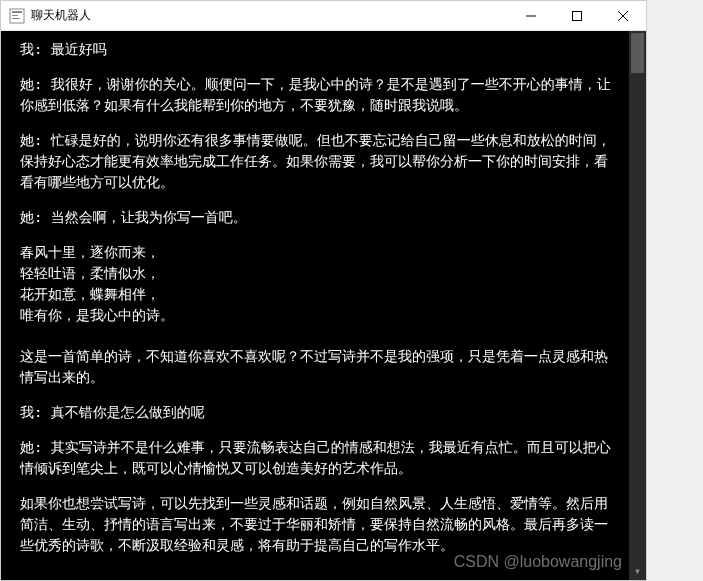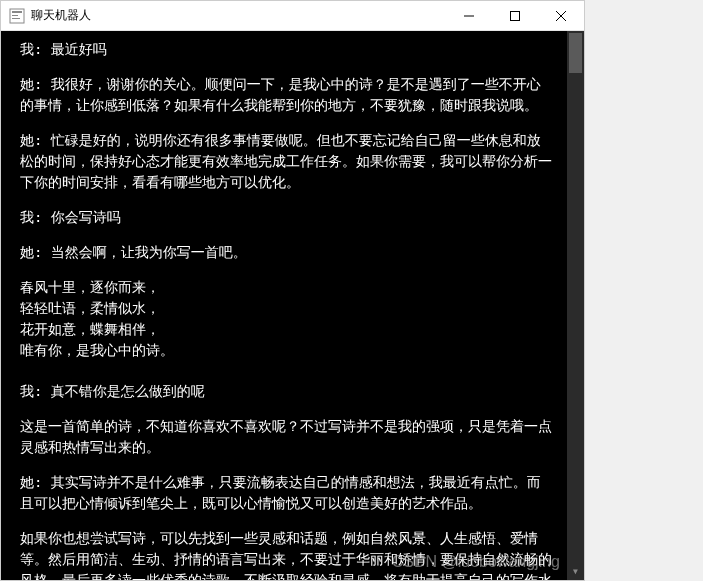--- a/index.html
+++ b/index.html
@@ -8,21 +8,21 @@
       box-sizing: border-box;
     }
     body {
       font-family: "Microsoft YaHei", "SimSun", sans-serif;
       background: #f0f0f0;
       width: 703px;
       height: 581px;
       overflow: hidden;
     }
     .window {
-      width: 585px;
+      width: 647px;
       height: 581px;
       background: #0c4a6e;
       display: flex;
       flex-direction: column;
       border: 1px solid #ccc;
     }
     .titlebar {
       height: 30px;
       background: #fff;
       display: flex;
@@ -160,32 +160,31 @@
   <div class="content-area">
     <div class="content-inner">
 
       <div class="msg"><span>我</span><span>: </span><span>最近好吗</span></div>
 
       <div class="msg"><span>她</span><span>: </span><span>我很好，谢谢你的关心。顺便问一下，是我心中的诗？是不是遇到了一些不开心的事情，让你感到低落？如果有什么我能帮到你的地方，不要犹豫，随时跟我说哦。</span></div>
 
 
       <div class="msg"><span>她</span><span>: </span><span>忙碌是好的，说明你还有很多事情要做呢。但也不要忘记给自己留一些休息和放松的时间，保持好心态才能更有效率地完成工作任务。如果你需要，我可以帮你分析一下你的时间安排，看看有哪些地方可以优化。</span></div>
 
-      <div class="msg"><span>我</span><span>: </span><span>你会写诗吗</span></div>
 
       <div class="msg"><span>她</span><span>: </span><span>当然会啊，让我为你写一首吧。</span></div>
 
       <div class="poem">春风十里，逐你而来，
 轻轻吐语，柔情似水，
 花开如意，蝶舞相伴，
 唯有你，是我心中的诗。</div>
 
+      <div class="msg">这是一首简单的诗，不知道你喜欢不喜欢呢？不过写诗并不是我的强项，只是凭着一点灵感和热情写出来的。</div>
+
       <div class="msg"><span>我</span><span>: </span><span>真不错你是怎么做到的呢</span></div>
-
-      <div class="msg">这是一首简单的诗，不知道你喜欢不喜欢呢？不过写诗并不是我的强项，只是凭着一点灵感和热情写出来的。</div>
 
       <div class="msg"><span>她</span><span>: </span><span>其实写诗并不是什么难事，只要流畅表达自己的情感和想法，我最近有点忙。而且可以把心情倾诉到笔尖上，既可以心情愉悦又可以创造美好的艺术作品。</span></div>
 
       <div class="msg">如果你也想尝试写诗，可以先找到一些灵感和话题，例如自然风景、人生感悟、爱情等。然后用简洁、生动、抒情的语言写出来，不要过于华丽和矫情，要保持自然流畅的风格。最后再多读一些优秀的诗歌，不断汲取经验和灵感，将有助于提高自己的写作水平。</div>
 
     </div>
 
     <div class="scrollbar">
       <div class="scrollbar-arrow up">▲</div>
       <div class="scrollbar-thumb"></div>

